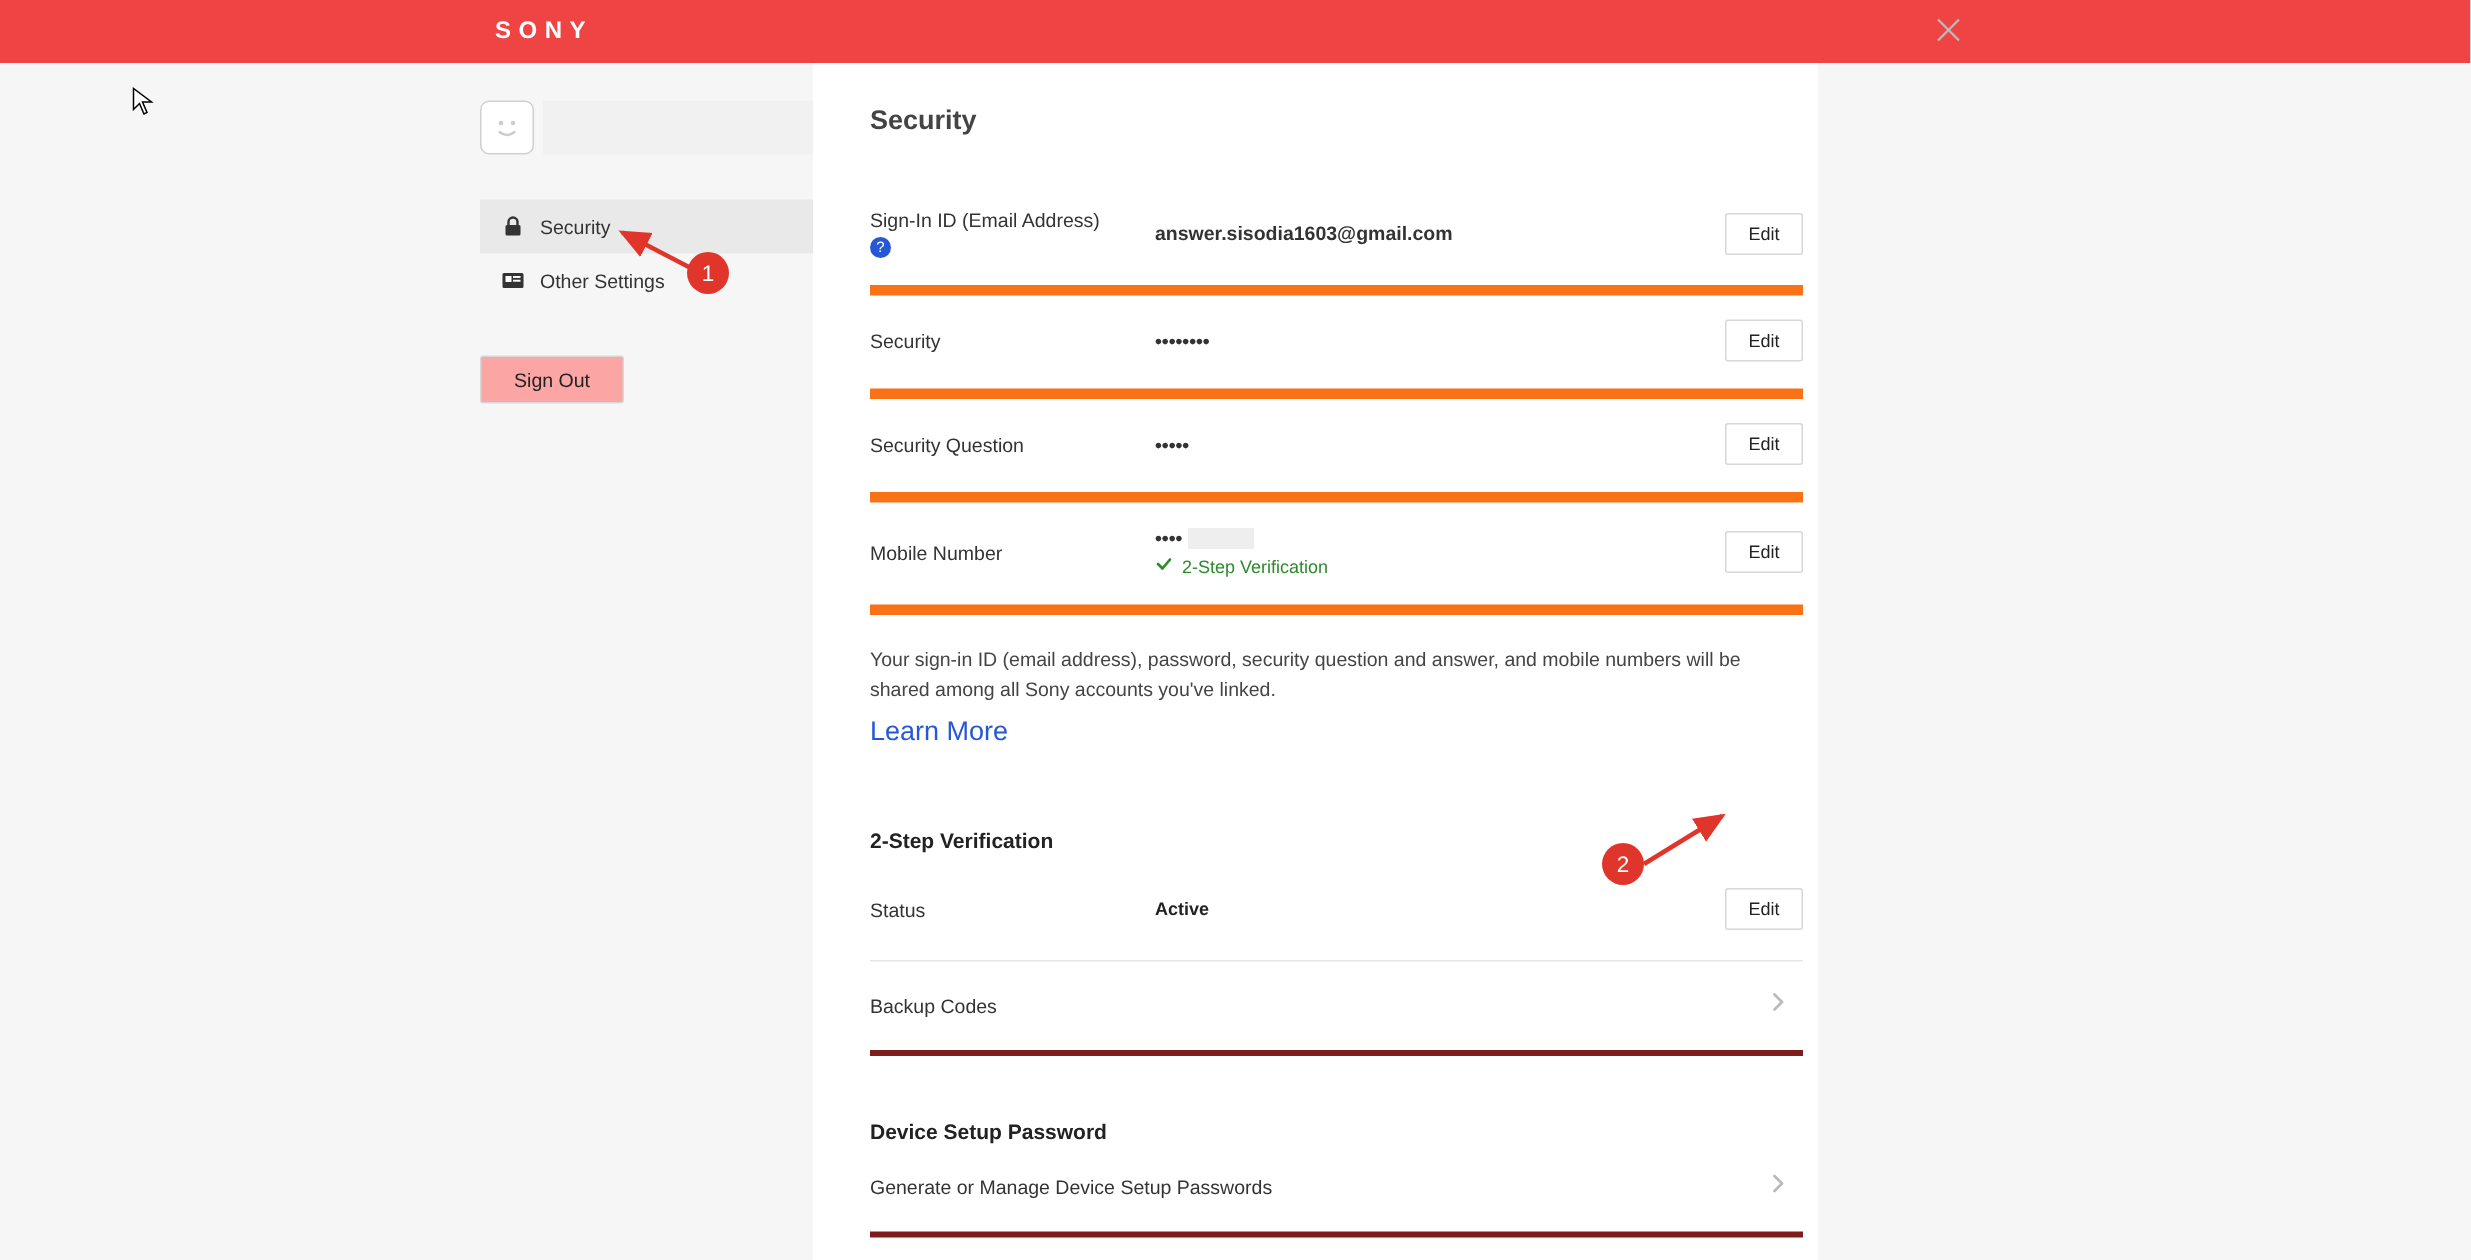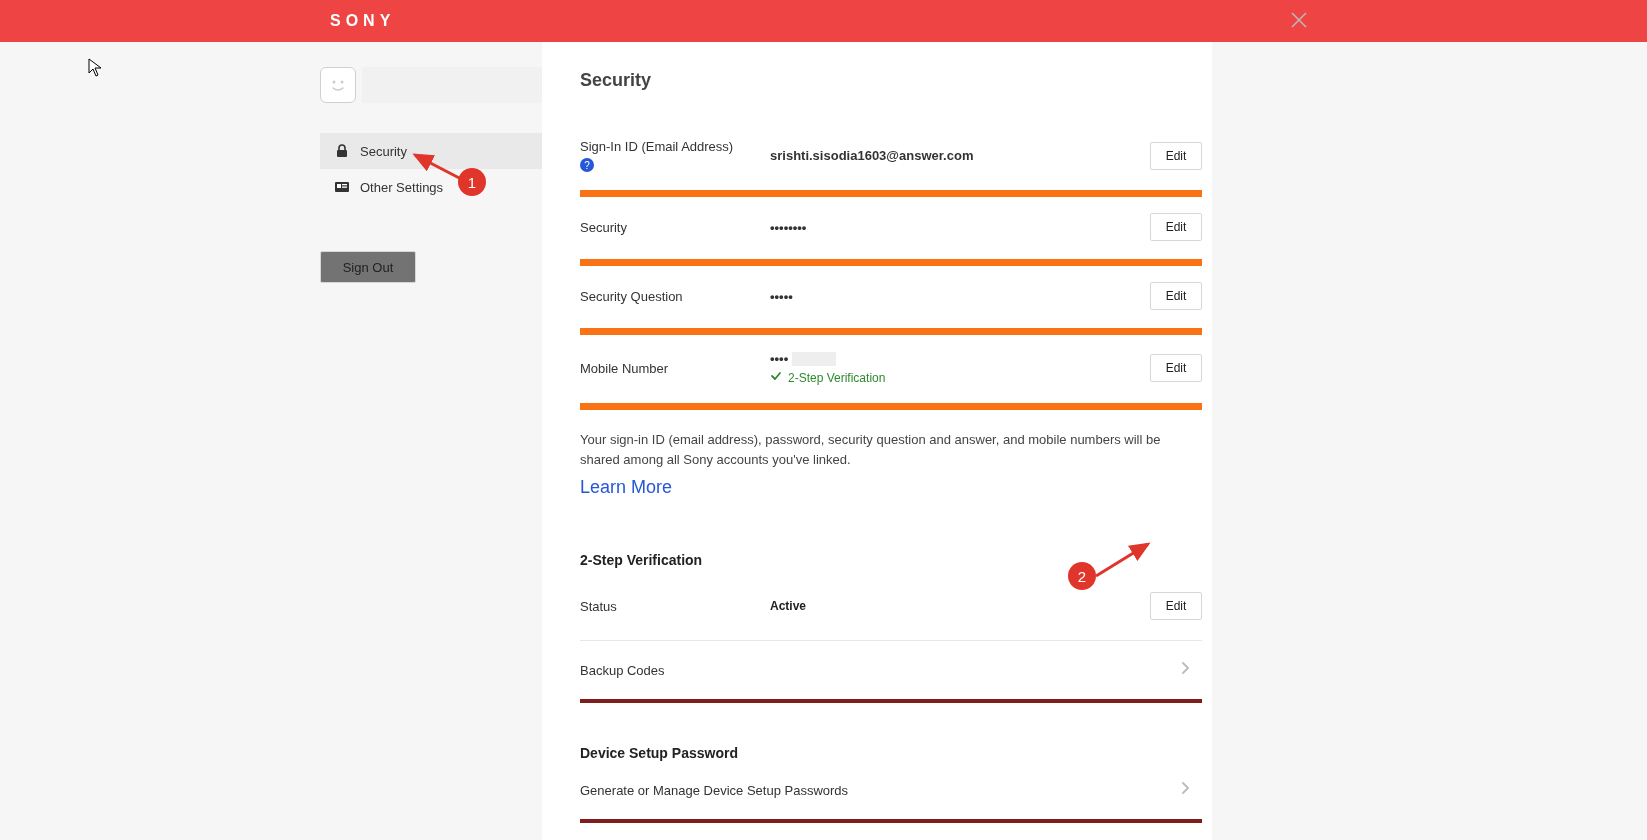--- a/index.html
+++ b/index.html
@@ -77,24 +77,24 @@
     align-items: center;
     gap: 10px;
     padding: 10px 14px;
     font-size: 13px;
     color: #333;
     cursor: pointer;
   }
   .nav-item.active { background: #e9e9e9; }
   .nav-icon { width: 16px; height: 16px; color: #333; flex-shrink: 0; }
   .signout-btn {
-    margin-top: 46px;
+    margin-top: 32px;
     width: 96px;
     height: 32px;
-    background: #737373;
+    background: #fca5a5;
     border: 1px solid #d7d7d7;
     color: #222;
     font-size: 13px;
     cursor: pointer;
     display: inline-flex;
     align-items: center;
     justify-content: center;
     border-radius: 2px;
   }
 
@@ -298,21 +298,21 @@
   <main class="main">
     <h1 class="page-title">Security</h1>
 
     
     <div class="field-row">
       <div class="field-label">
         <span>Sign-In ID (Email Address)</span><br>
         <span class="help-badge">?</span>
       </div>
       <div class="field-value">
-        <span class="bold">srishti.sisodia1603@answer.com</span>
+        <span class="bold">answer.sisodia1603@gmail.com</span>
       </div>
       <button class="edit-btn">Edit</button>
     </div>
 
     
     <div class="field-row">
       <div class="field-label">Security</div>
       <div class="field-value">
         <span class="bold">••••••••</span>
       </div>

